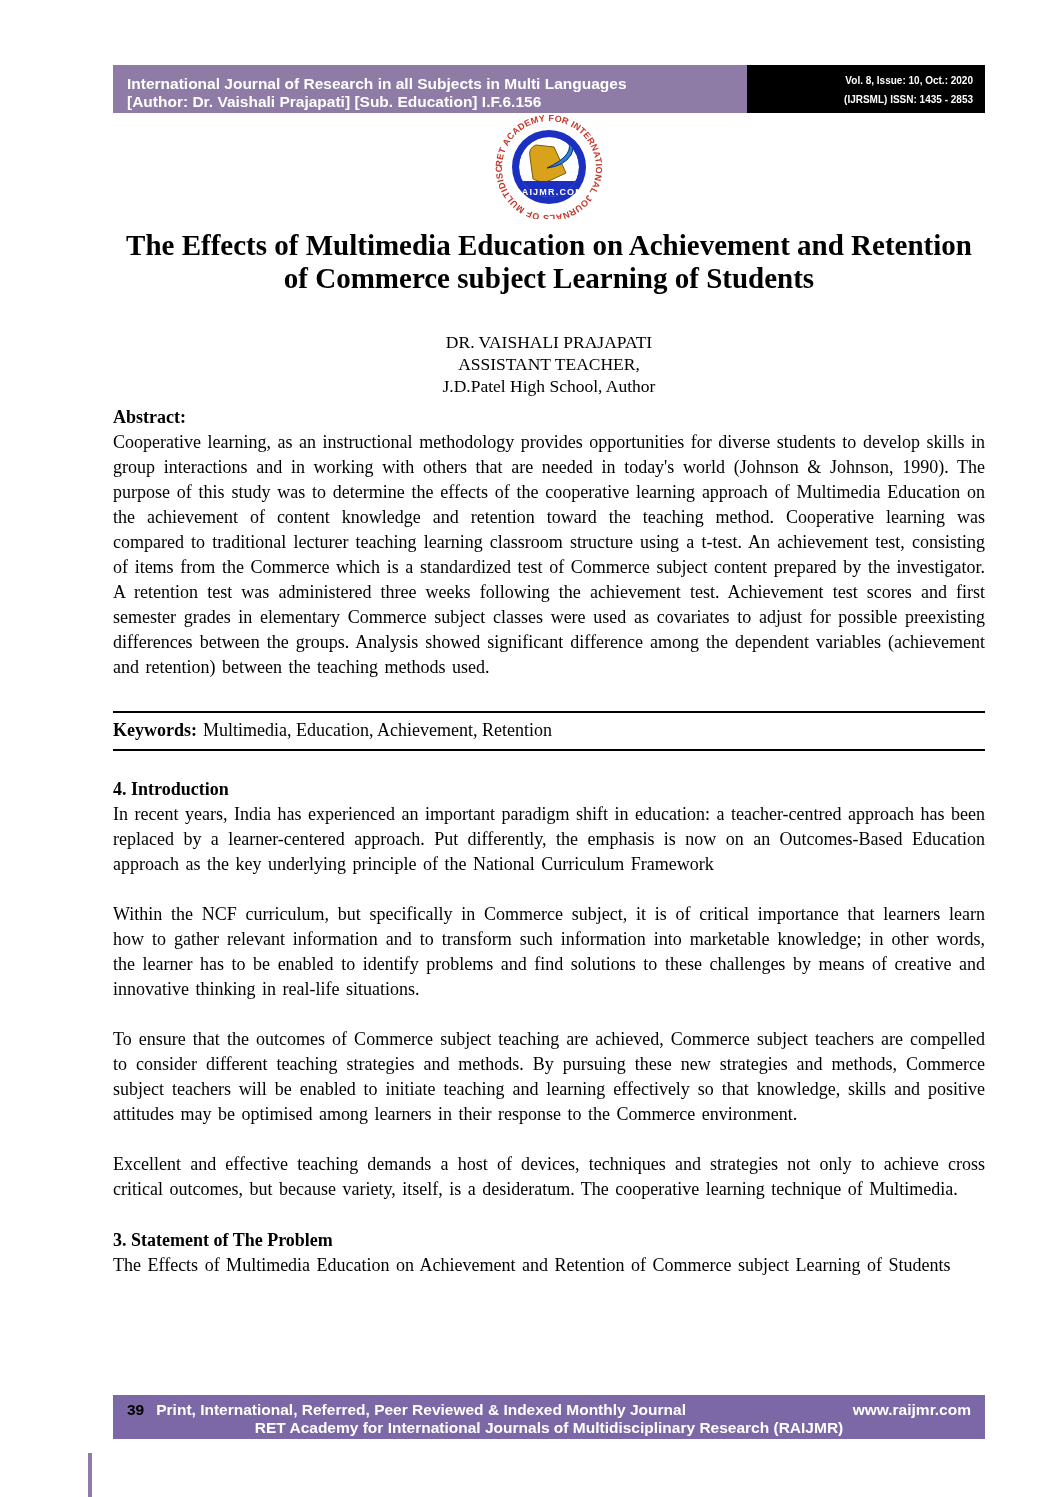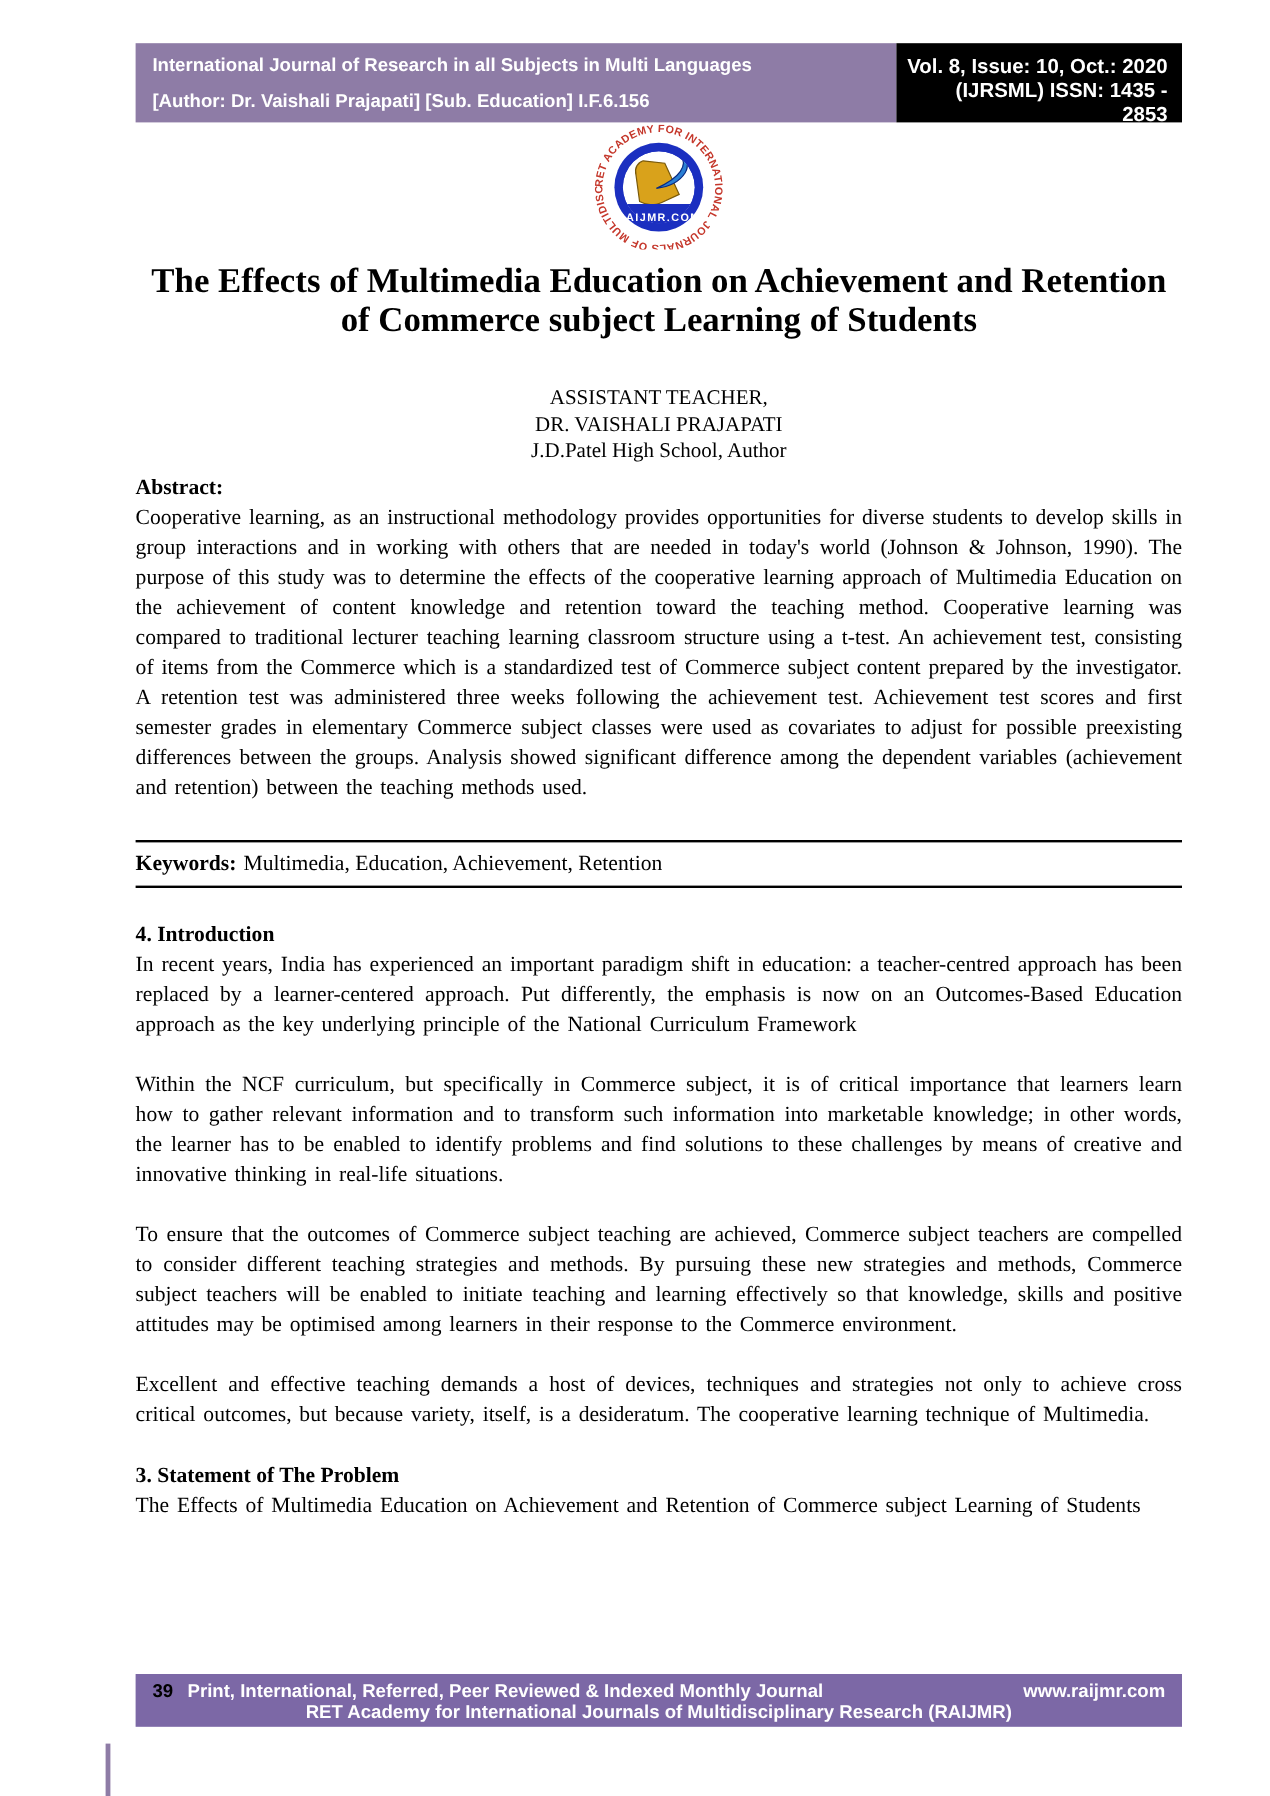--- a/index.html
+++ b/index.html
@@ -11,40 +11,40 @@
     height: 1497px;
     margin: 0 auto;
     background: #fff;
     overflow: hidden;
   }
   .content { margin-left: 113px; margin-right: 73px; }
 
   
   .header {
     display: flex;
-    margin-top: 36px;
-    height: 66px;
+    margin-top: 65px;
+    height: 48px;
     font-family: "Liberation Sans", sans-serif;
     font-weight: bold;
     color: #fff;
   }
   .header-left {
     background: #8e7ca6;
     flex: 1;
     padding: 10px 14px 8px 14px;
     display: flex; flex-direction: column; justify-content: space-between;
     font-size: 15.5px;
   }
   .header-right {
     background: #000;
     width: 238px;
     padding: 10px 12px 8px 8px;
     display: flex; flex-direction: column; justify-content: space-between;
     text-align: right;
-    font-size: 17px;
+    font-size: 10px;
   }
 
   
   .logo-wrap { text-align: center; margin-top: 2px; height: 104px; }
   .ring-text { font-family: "Liberation Sans", sans-serif; font-size: 9px; font-weight: bold; fill: #c5372b; letter-spacing: 0.3px; }
   .logo-site-text { font-family: "Liberation Sans", sans-serif; font-size: 9px; font-weight: bold; fill: #ffffff; letter-spacing: 1.2px; }
 
   
   .title {
     font-size: 29px;
@@ -134,22 +134,22 @@
           <path d="M97,24 q10,15 -20,29 q17,-2 24,-13 q5,-9 -4,-16 z" fill="#2a7fd4" stroke="#0a2a80" stroke-width="1"></path>
           <rect x="46" y="66" width="66" height="22" fill="#1b2fc0"></rect>
         </g>
         <text x="79" y="80" text-anchor="middle" class="logo-site-text">RAIJMR.COM</text>
       </svg>
     </div>
 
     <h1 class="title">The Effects of Multimedia Education on Achievement and Retention of Commerce subject Learning of Students</h1>
 
     <div class="authors">
+      <div>DR. VAISHALI PRAJAPATI</div>
       <div>ASSISTANT TEACHER,</div>
-      <div>DR. VAISHALI PRAJAPATI</div>
       <div>J.D.Patel High School, Author</div>
     </div>
 
     <div class="abstract">
       <div class="h-bold">Abstract:</div>
       <p class="para">Cooperative learning, as an instructional methodology provides opportunities for diverse students to develop skills in group interactions and in working with others that are needed in today's world (Johnson &amp; Johnson, 1990). The purpose of this study was to determine the effects of the cooperative learning approach of Multimedia Education on the achievement of content knowledge and retention toward the teaching method. Cooperative learning was compared to traditional lecturer teaching learning classroom structure using a t-test. An achievement test, consisting of items from the Commerce which is a standardized test of Commerce subject content prepared by the investigator. A retention test was administered three weeks following the achievement test. Achievement test scores and first semester grades in elementary Commerce subject classes were used as covariates to adjust for possible preexisting differences between the groups.  Analysis showed significant difference among the dependent variables (achievement and retention) between the teaching methods used.</p>
     </div>
 
     <div class="keywords">
       <span class="kw-label">Keywords:</span><span>Multimedia, Education, Achievement, Retention</span>

